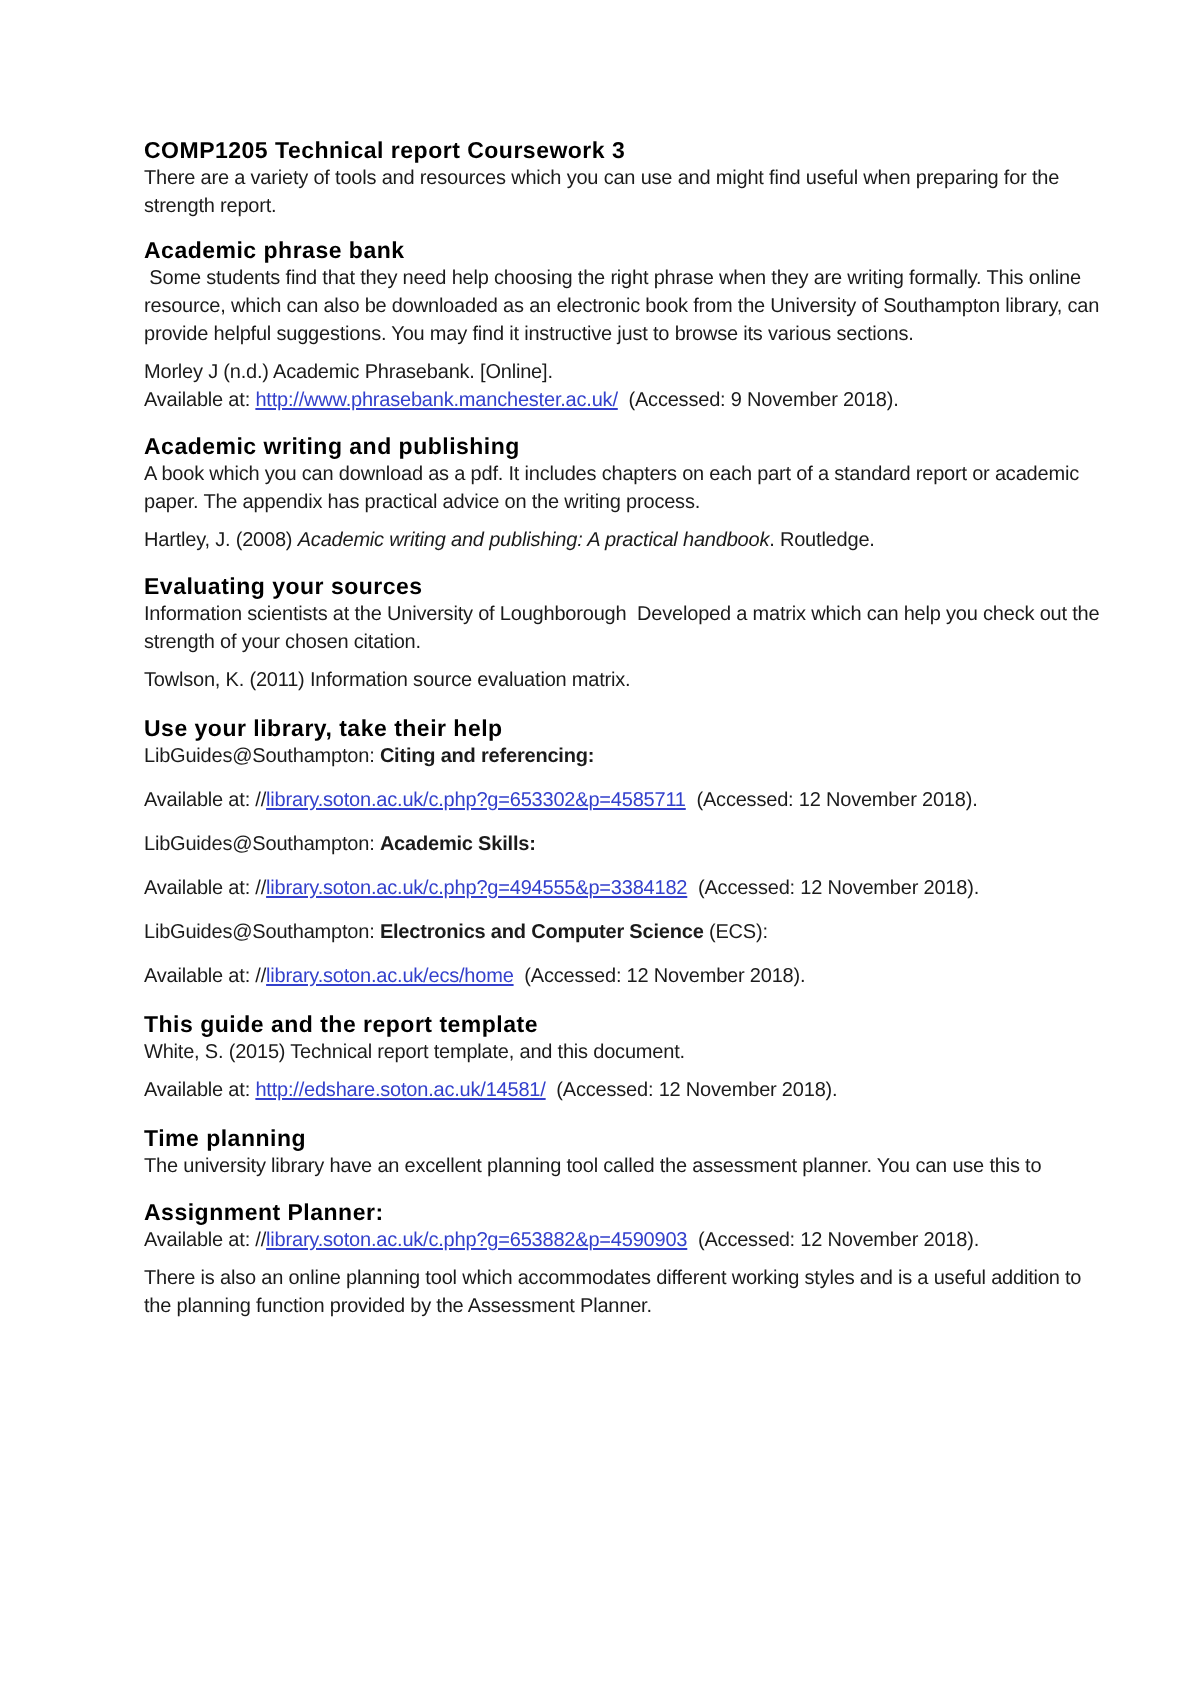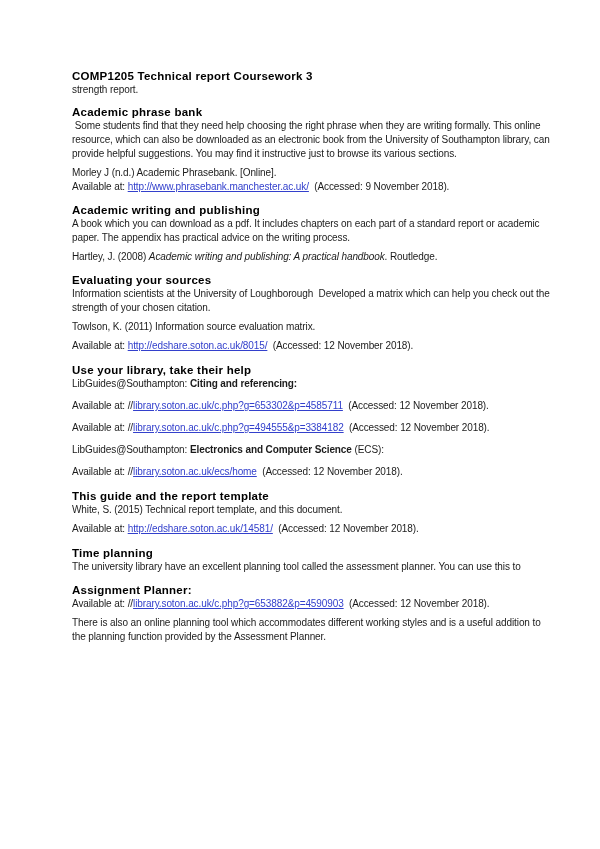--- a/index.html
+++ b/index.html
@@ -22,44 +22,45 @@
   .pagenum{position:absolute;top:800px;left:0;width:100%;text-align:center;
            font-size:11px;color:#1b1b1b;}
 </style>
 </head>
 <body>
 
 <div class="page">
   <div class="content">
 
     <div class="h h1">COMP1205 Technical report Coursework 3</div>
+    <div class="line">There are a variety of tools and resources which you can use and might find useful when preparing for the</div>
     <div class="line">strength report.</div>
 
 
     <div class="h mt9">Academic phrase bank</div>
     <div class="line"> Some students find that they need help choosing the right phrase when they are writing formally. This online</div>
     <div class="line">resource, which can also be downloaded as an electronic book from the University of Southampton library, can</div>
     <div class="line">provide helpful suggestions. You may find it instructive just to browse its various sections.</div>
     <div class="line mt5">Morley J (n.d.) Academic Phrasebank. [Online].</div>
     <div class="line"><span>Available at: </span><a class="lk">http://www.phrasebank.manchester.ac.uk/</a><span>  (Accessed: 9 November 2018).</span></div>
 
     <div class="h mt10">Academic writing and publishing</div>
     <div class="line">A book which you can download as a pdf. It includes chapters on each part of a standard report or academic</div>
     <div class="line">paper. The appendix has practical advice on the writing process.</div>
     <div class="line mt5"><span>Hartley, J. (2008) </span><span class="i">Academic writing and publishing: A practical handbook</span><span>. Routledge.</span></div>
 
     <div class="h mt10">Evaluating your sources</div>
     <div class="line">Information scientists at the University of Loughborough  Developed a matrix which can help you check out the</div>
     <div class="line">strength of your chosen citation.</div>
     <div class="line mt5">Towlson, K. (2011) Information source evaluation matrix.</div>
-    <div class="line mt5"><span>Available at: </span><a class="lk">http://edshare.soton.ac.uk/8015/</a><span>  (Accessed: 12 November 2018).</span></div>
 
     <div class="h mt11">Use your library, take their help</div>
     <div class="line"><span>LibGuides@Southampton: </span><span class="b">Citing and referencing:</span><span></span></div>
     <div class="line mt8"><span>Available at: //</span><a class="lk">library.soton.ac.uk/c.php?g=653302&amp;p=4585711</a><span>  (Accessed: 12 November 2018).</span></div>
+    <div class="line mt8"><span>LibGuides@Southampton: </span><span class="b">Academic Skills:</span><span></span></div>
     <div class="line mt8"><span>Available at: //</span><a class="lk">library.soton.ac.uk/c.php?g=494555&amp;p=3384182</a><span>  (Accessed: 12 November 2018).</span></div>
     <div class="line mt8"><span>LibGuides@Southampton: </span><span class="b">Electronics and Computer Science</span><span> (ECS):</span></div>
     <div class="line mt8"><span>Available at: //</span><a class="lk">library.soton.ac.uk/ecs/home</a><span>  (Accessed: 12 November 2018).</span></div>
 
     <div class="h mt11">This guide and the report template</div>
     <div class="line">White, S. (2015) Technical report template, and this document.</div>
     <div class="line mt5"><span>Available at: </span><a class="lk">http://edshare.soton.ac.uk/14581/</a><span>  (Accessed: 12 November 2018).</span></div>
 
     <div class="h mt11">Time planning</div>
     <div class="line">The university library have an excellent planning tool called the assessment planner. You can use this to</div>

